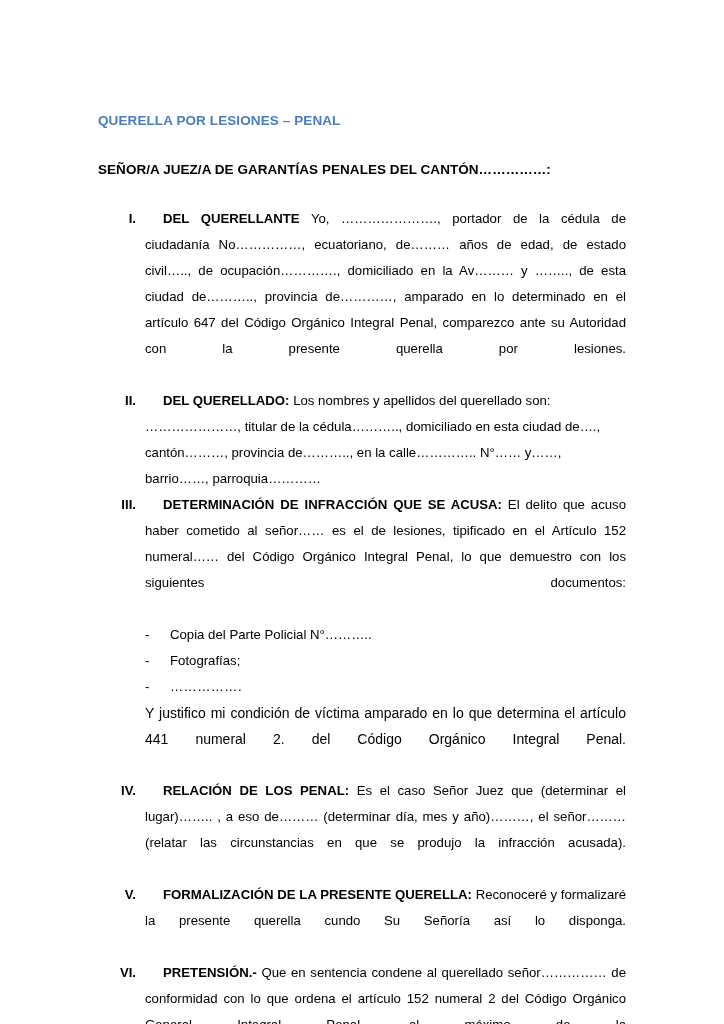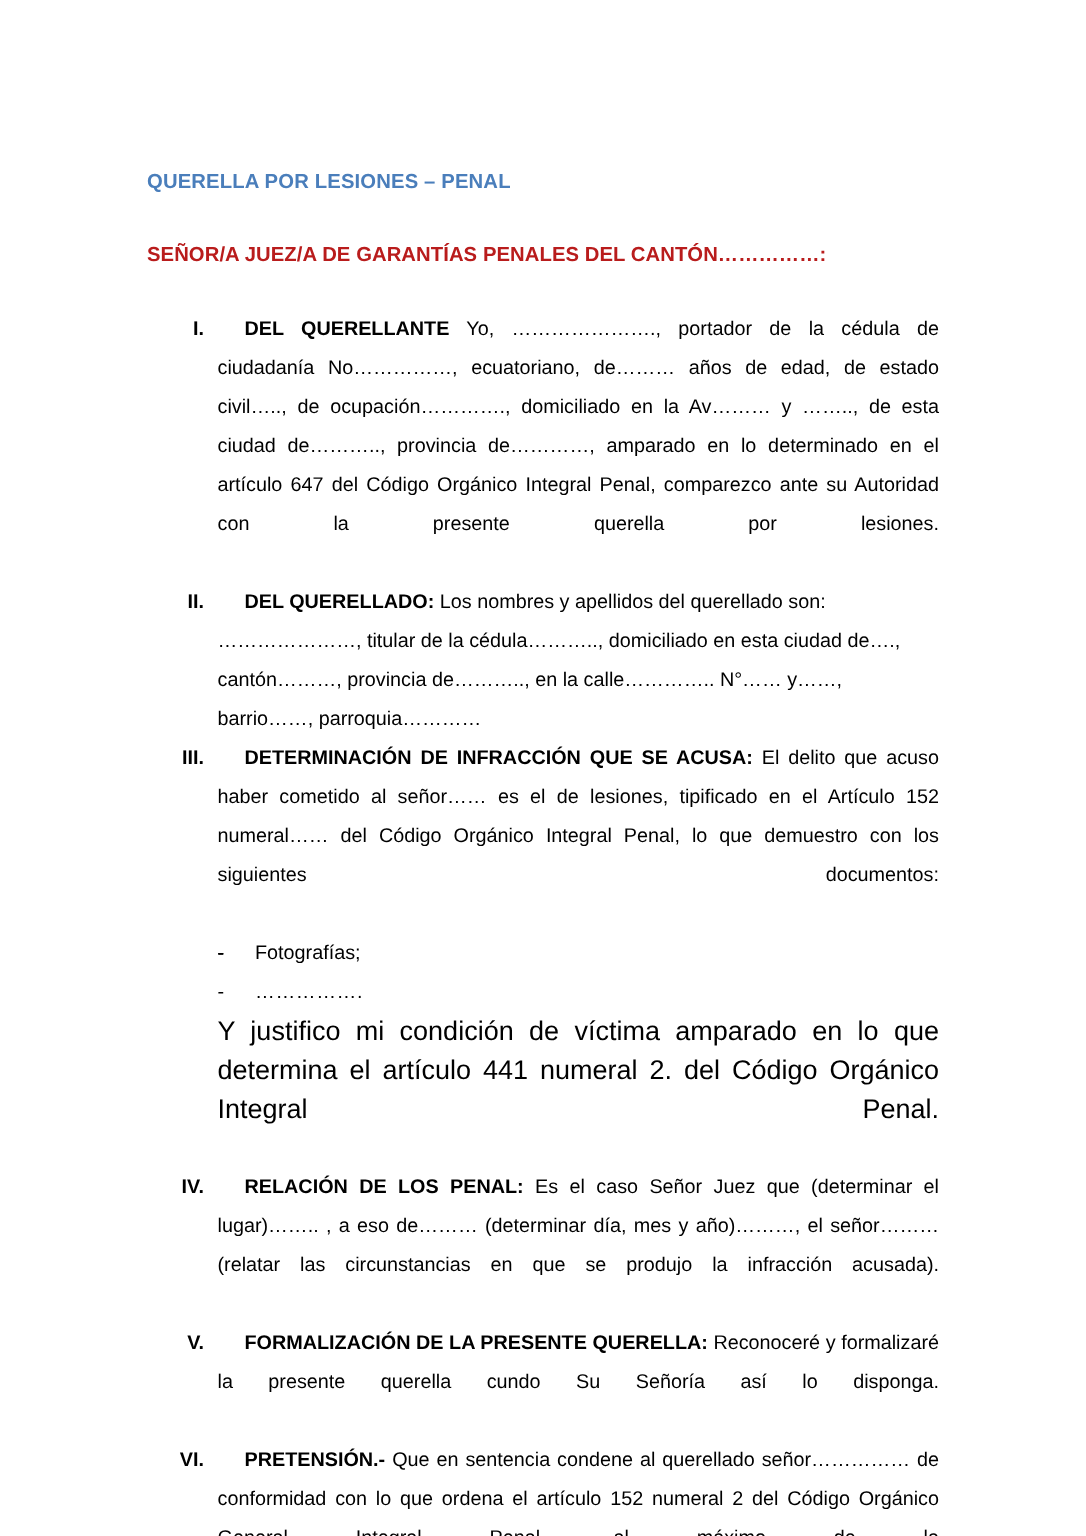--- a/index.html
+++ b/index.html
@@ -43,21 +43,21 @@
     letter-spacing: 0.1px;
     line-height: 18px;
     margin: 0 0 30px 0;
     white-space: nowrap;
   }
 
   
   .salutation {
     font-size: 13.5px;
     font-weight: 700;
-    color: #b91c1c;
+    color: #000000;
     line-height: 20px;
     margin: 0 0 26px 0;
     letter-spacing: 0.05px;
   }
 
   
   .clauses {
     margin: 0;
     padding: 0;
     list-style: none;
@@ -121,21 +121,21 @@
     left: 0;
     top: 0;
     width: 10px;
     line-height: 26px;
   }
   .dash-item .faint {
     letter-spacing: 0.4px;
   }
 
   .after-list {
-    font-size: 18px;
+    font-size: 14px;
     line-height: 26px;
     text-align: justify;
     text-justify: inter-word;
     margin: 0;
   }
   .after-list::after {
     content: "";
     display: inline-block;
     width: 100%;
   }
@@ -165,20 +165,21 @@
       <li class="clause">
         <span class="num">III.</span>
         <p><span class="lead">DETERMINACIÓN DE INFRACCIÓN QUE SE ACUSA:</span><span> El delito que acuso haber cometido al señor……  es el de lesiones, tipificado en el Artículo 152 numeral…… del Código Orgánico Integral Penal, lo que demuestro  con los siguientes documentos:</span></p>
 
         <ul class="dash-list">
           <li class="dash-item">
             <span class="dash">-</span>
           </li>
           <li class="dash-item">
             <span class="dash">-</span>
+            <span>Copia del Parte Policial N°………..</span>
           </li>
           <li class="dash-item">
             <span class="dash">-</span>
             <span>Fotografías;</span>
           </li>
           <li class="dash-item">
             <span class="dash">-</span>
             <span class="faint">…………….</span>
           </li>
         </ul>

